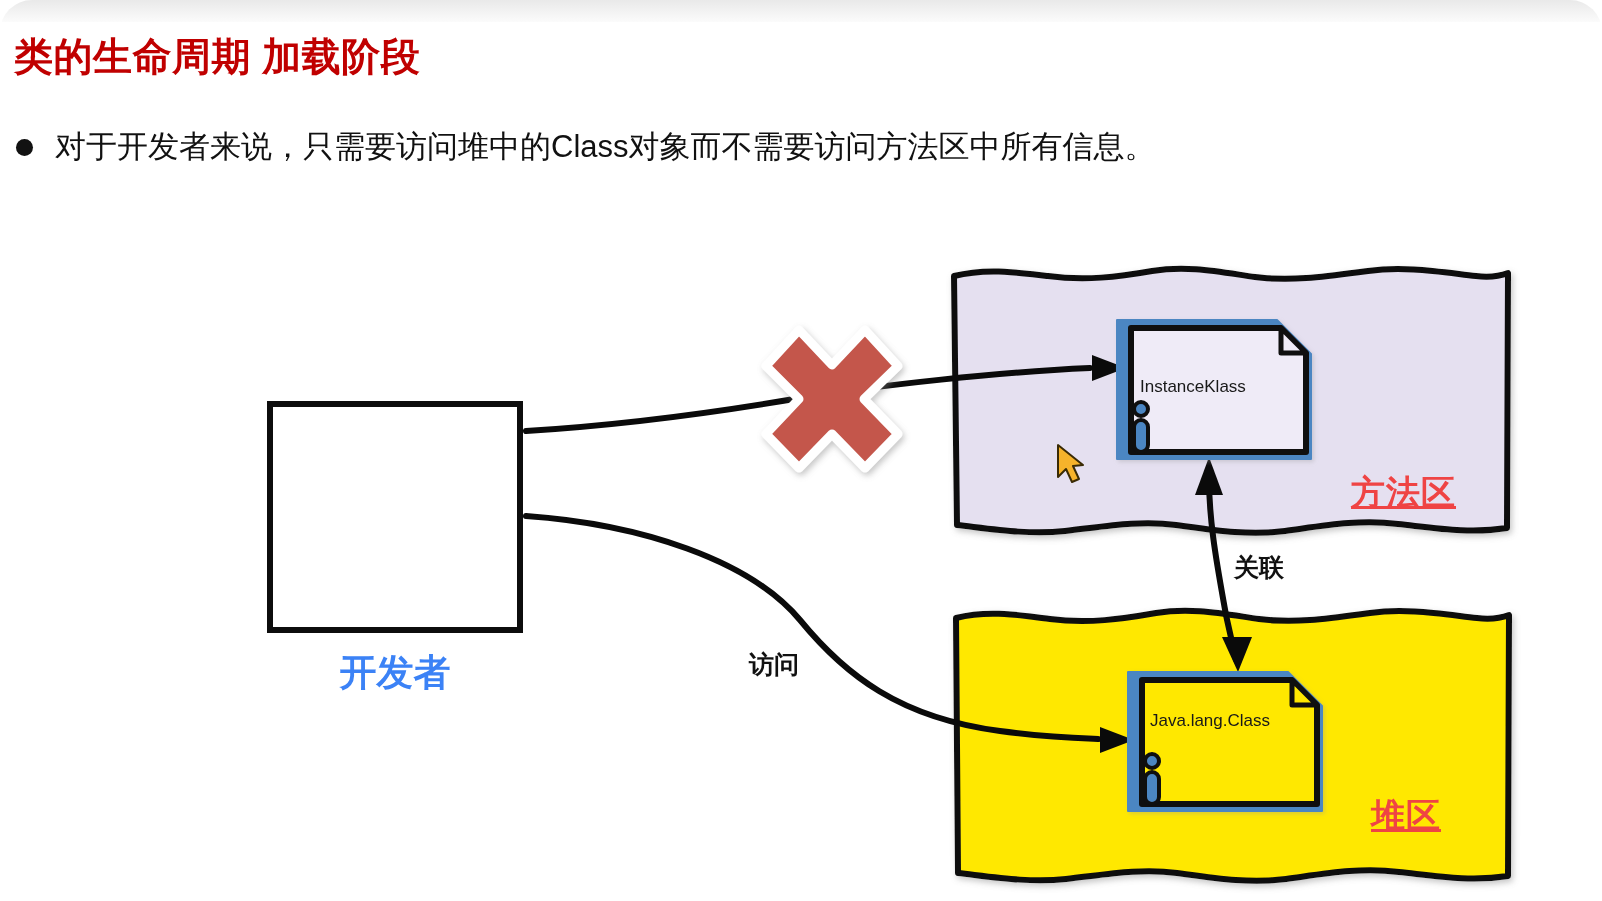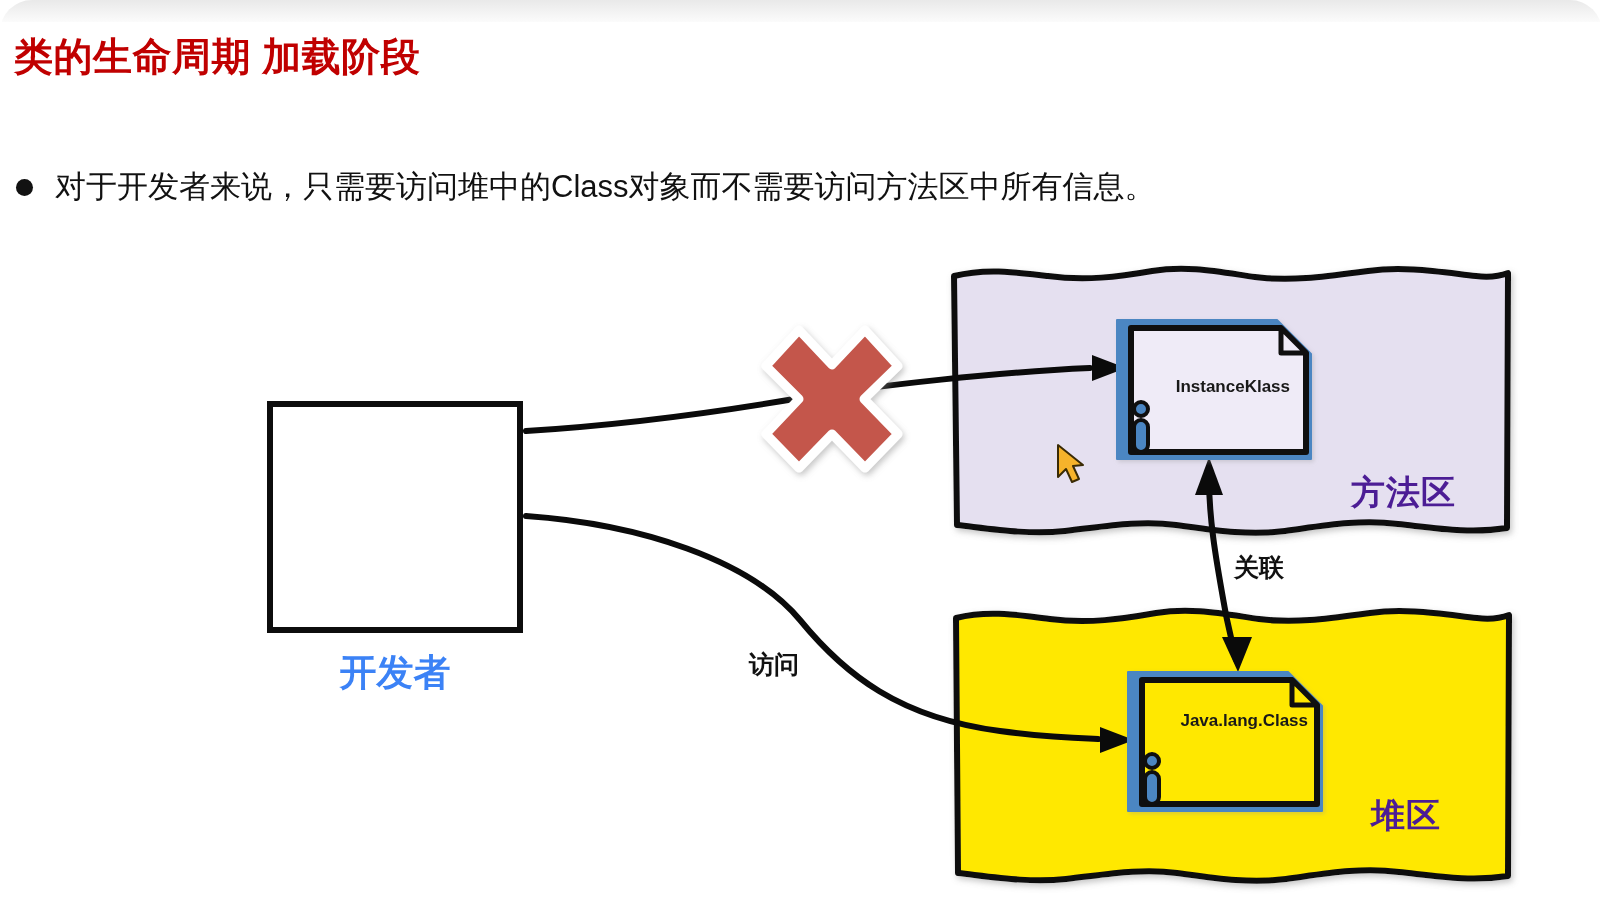--- a/index.html
+++ b/index.html
@@ -33,21 +33,20 @@
     letter-spacing: 0.5px;
     white-space: nowrap;
   }
   .bullet-row {
     position: absolute;
     left: 16px;
     top: 128px;
     display: flex;
     align-items: flex-start;
     white-space: nowrap;
-    margin-top: 40px;
   }
   .bullet-dot {
     width: 17px; height: 17px;
     border-radius: 50%;
     background: #121212;
     margin-top: 11px;
     margin-right: 22px;
     flex: 0 0 auto;
   }
   .bullet-text {
@@ -86,33 +85,34 @@
     font-size: 37px;
     font-weight: 700;
     color: #3b82f6;
   }
 
   
   .region-label {
     position: absolute;
     font-size: 34px;
     font-weight: 700;
-    color: #4c1d95;
+    color: #ef4444;
     letter-spacing: 1px;
+    text-decoration: underline;
   }
   .label-method { left: 1351px; top: 470px; }
   .label-heap   { left: 1371px; top: 793px; }
 
   
   .doc-caption {
     position: absolute;
     font-size: 17px;
-    font-weight: 700;
+    font-weight: 400;
     color: #191919;
-    text-align: right;
+    text-align: left;
     white-space: nowrap;
   }
   .cap-instanceklass { left: 1140px; top: 377px; width: 150px; }
   .cap-javalangclass { left: 1150px; top: 711px; width: 158px; }
 
   
   .edge-label {
     position: absolute;
     font-size: 25px;
     font-weight: 700;

